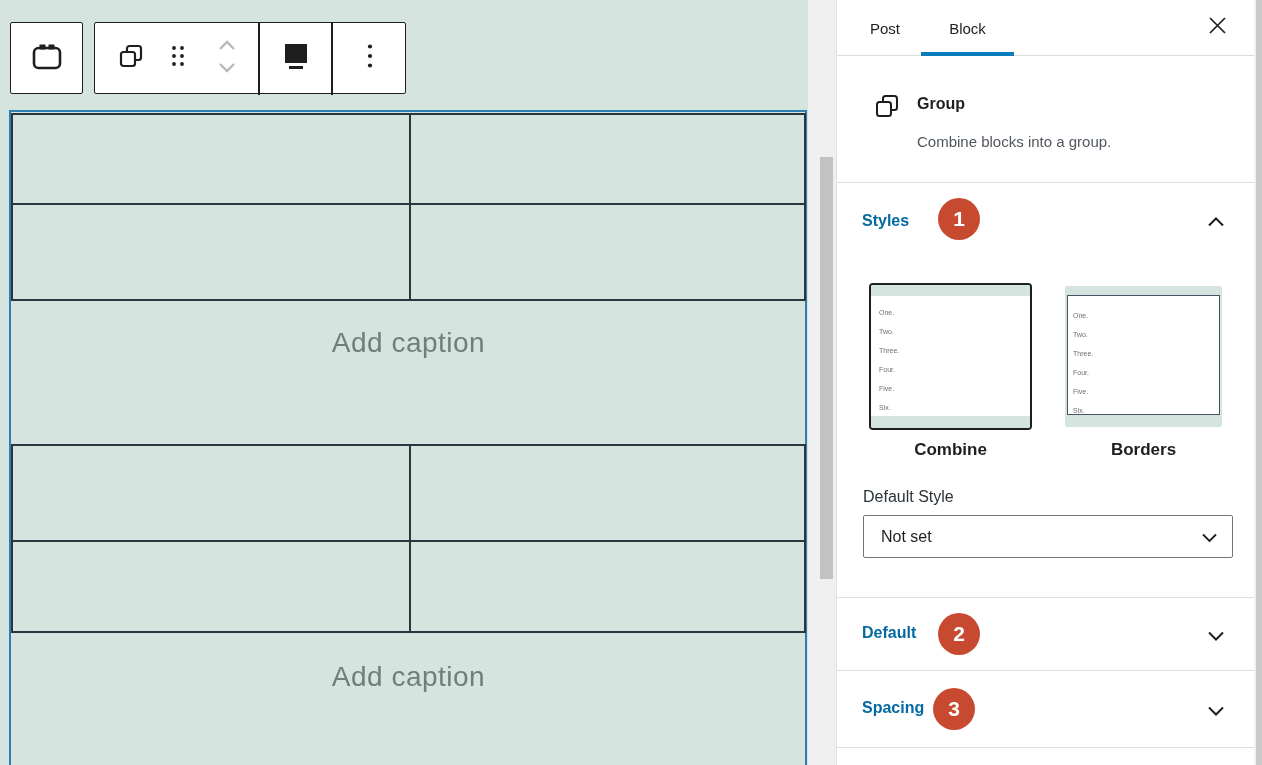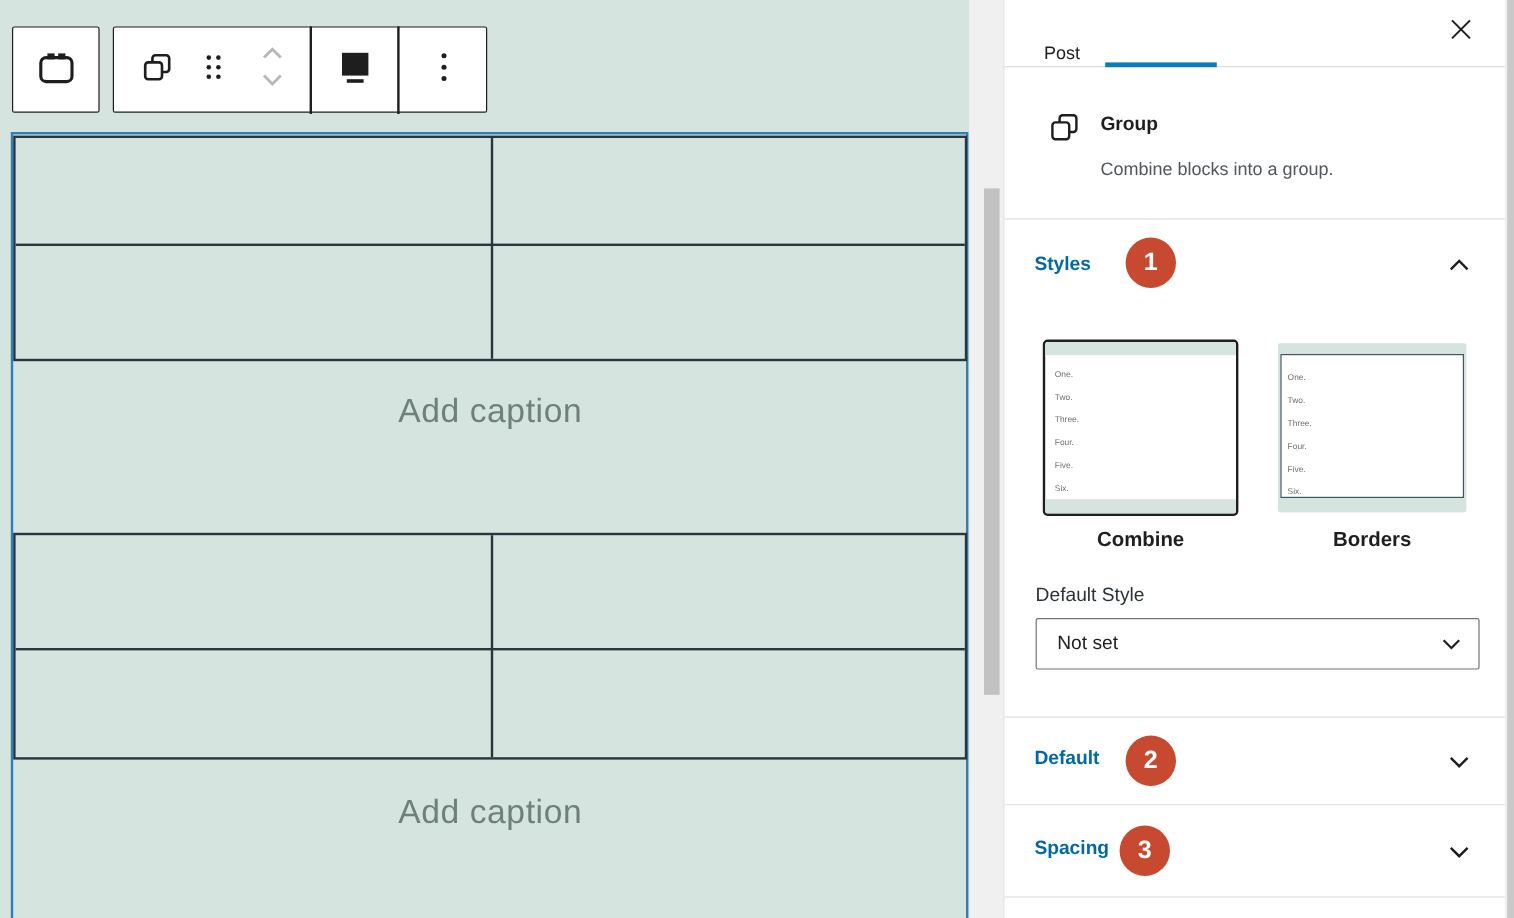--- a/index.html
+++ b/index.html
@@ -30,21 +30,21 @@
   .tb-box2 { left:94px; width:312px; }
   .tb-sep  { position:absolute; top:-1.5px; bottom:-1.5px; width:1.5px; background:#1e1e1e; }
   .tb-btn  { position:absolute; top:0; height:100%; display:flex; align-items:center; justify-content:center; cursor:pointer; }
 
   
   .sidebar { position:absolute; left:836px; top:0; width:426px; height:765px; background:#fff; border-left:1px solid #e2e2e2; }
   .sb-scroll-track { position:absolute; right:0; top:0; width:8px; height:765px; background:#f0f0f0; }
   .sb-scroll-thumb { position:absolute; right:0; top:0; width:6px; height:765px; background:#c9c9c9; }
 
   .sb-header { position:absolute; left:0; top:0; width:100%; height:56px; border-bottom:1px solid #ddd; }
-  .sb-tab { position:absolute; top:16px; height:56px; display:flex; align-items:center; justify-content:center;
+  .sb-tab { position:absolute; top:0; height:56px; display:flex; align-items:center; justify-content:center;
             font-size:15px; color:#1e1e1e; cursor:pointer; }
   .tab-post { left:12px; width:72px; }
   .tab-block { left:84px; width:93px; font-weight:500; }
   .tab-underline { position:absolute; left:84px; top:52px; width:93px; height:4px; background:#0a7cbc; }
   .sb-close { position:absolute; right:34px; top:16px; width:22px; height:22px; display:flex; align-items:center; justify-content:center; cursor:pointer; }
 
   .block-card-icon { position:absolute; left:36px; top:92px; }
   .block-card-title { position:absolute; left:80px; top:95px; font-size:16px; font-weight:600; }
   .block-card-desc  { position:absolute; left:80px; top:133px; font-size:15px; color:#50575e; }
 
@@ -184,20 +184,23 @@
     <div class="canvas-scroll-thumb"></div>
   </div>
 </div>
 
 <div class="sidebar">
 
   <div class="sb-header">
     <div class="sb-tab tab-post">
       <span>Post</span>
     </div>
+    <div class="sb-tab tab-block">
+      <span>Block</span>
+    </div>
     <div class="tab-underline"></div>
     <div class="sb-close">
       <span>
         <svg width="19" height="19" viewBox="0 0 19 19">
           <path d="M2 2 L17 17 M17 2 L2 17" stroke="#1e1e1e" stroke-width="1.7"></path>
         </svg>
       </span>
     </div>
   </div>
 

